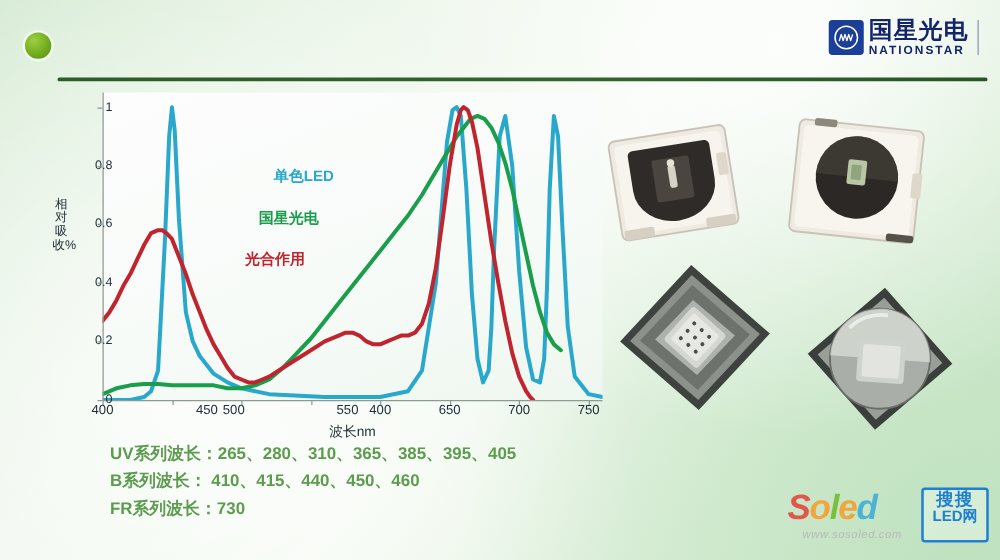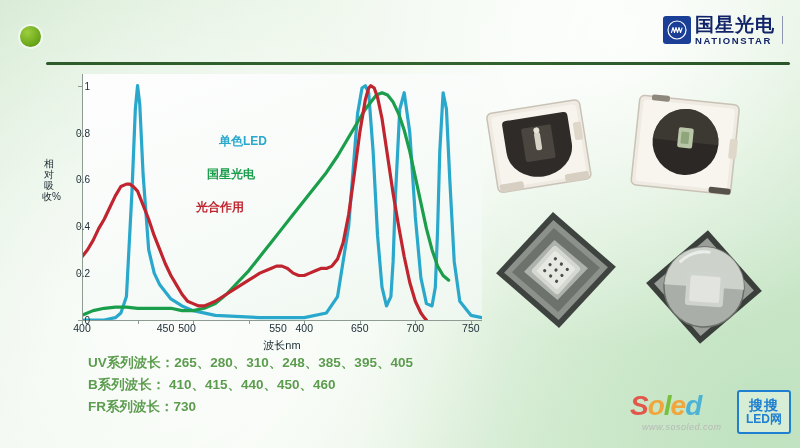--- a/index.html
+++ b/index.html
@@ -92,21 +92,21 @@
     position:absolute;left:0;top:0;font-size:28px;font-weight:700;
     font-style:italic;letter-spacing:-1px;line-height:36px;
   }
   .wm-url{
     position:absolute;left:12px;top:34px;font-size:9px;color:#b8b8b8;
     letter-spacing:.5px;font-style:italic;
   }
   .wm-box{
     position:absolute;left:107px;top:2px;width:50px;height:40px;
     border:2px solid #1f7fd0;border-radius:3px;background:rgba(255,255,255,.35);
-    display:flex;flex-direction:column;align-items:center;justify-content:center;
+    display:flex;flex-direction:column;align-items:center;
   }
   .wm-box .l1{font-size:14px;font-weight:700;color:#1f7fd0;line-height:15px;letter-spacing:1px;}
   .wm-box .l2{font-size:12px;font-weight:700;color:#1f7fd0;line-height:13px;letter-spacing:0;}
 </style>
 </head>
 <body>
 
 <div id="slide">
 
   <div class="hdr-bullet"></div>
@@ -236,21 +236,21 @@
         <circle cx="66" cy="63" r="40" fill="none" stroke="#6a6e69" stroke-width="1.5"></circle>
         <path d="M26 63 a40 40 0 0 1 80 0 z" fill="#d9ddd7" opacity=".75"></path>
         <rect x="48" y="48" width="38" height="34" rx="3" fill="#cfd3cd"></rect>
         <rect x="52" y="52" width="30" height="26" rx="2" fill="#e2e5df"></rect>
         <path d="M40 40 a36 36 0 0 1 30 -12" fill="none" stroke="#ffffff" stroke-width="3" opacity=".6"></path>
       </g>
     </svg>
   </div>
 
   <div class="btm">
-    <div>UV系列波长：265、280、310、248、385、395、405</div>
+    <div>UV系列波长：265、280、310、365、385、395、405</div>
     <div>B系列波长： 410、415、440、450、460</div>
     <div>FR系列波长：730</div>
   </div>
 
   <div class="wm">
     <div class="wm-soled">
       <span style="color:#e2574c;">S</span><span style="color:#f0a63c;">o</span><span style="color:#7bbf3f;">l</span><span style="color:#f0a63c;">e</span><span style="color:#4db3d6;">d</span>
     </div>
     <div class="wm-url">www.sosoled.com</div>
     <div class="wm-box">

